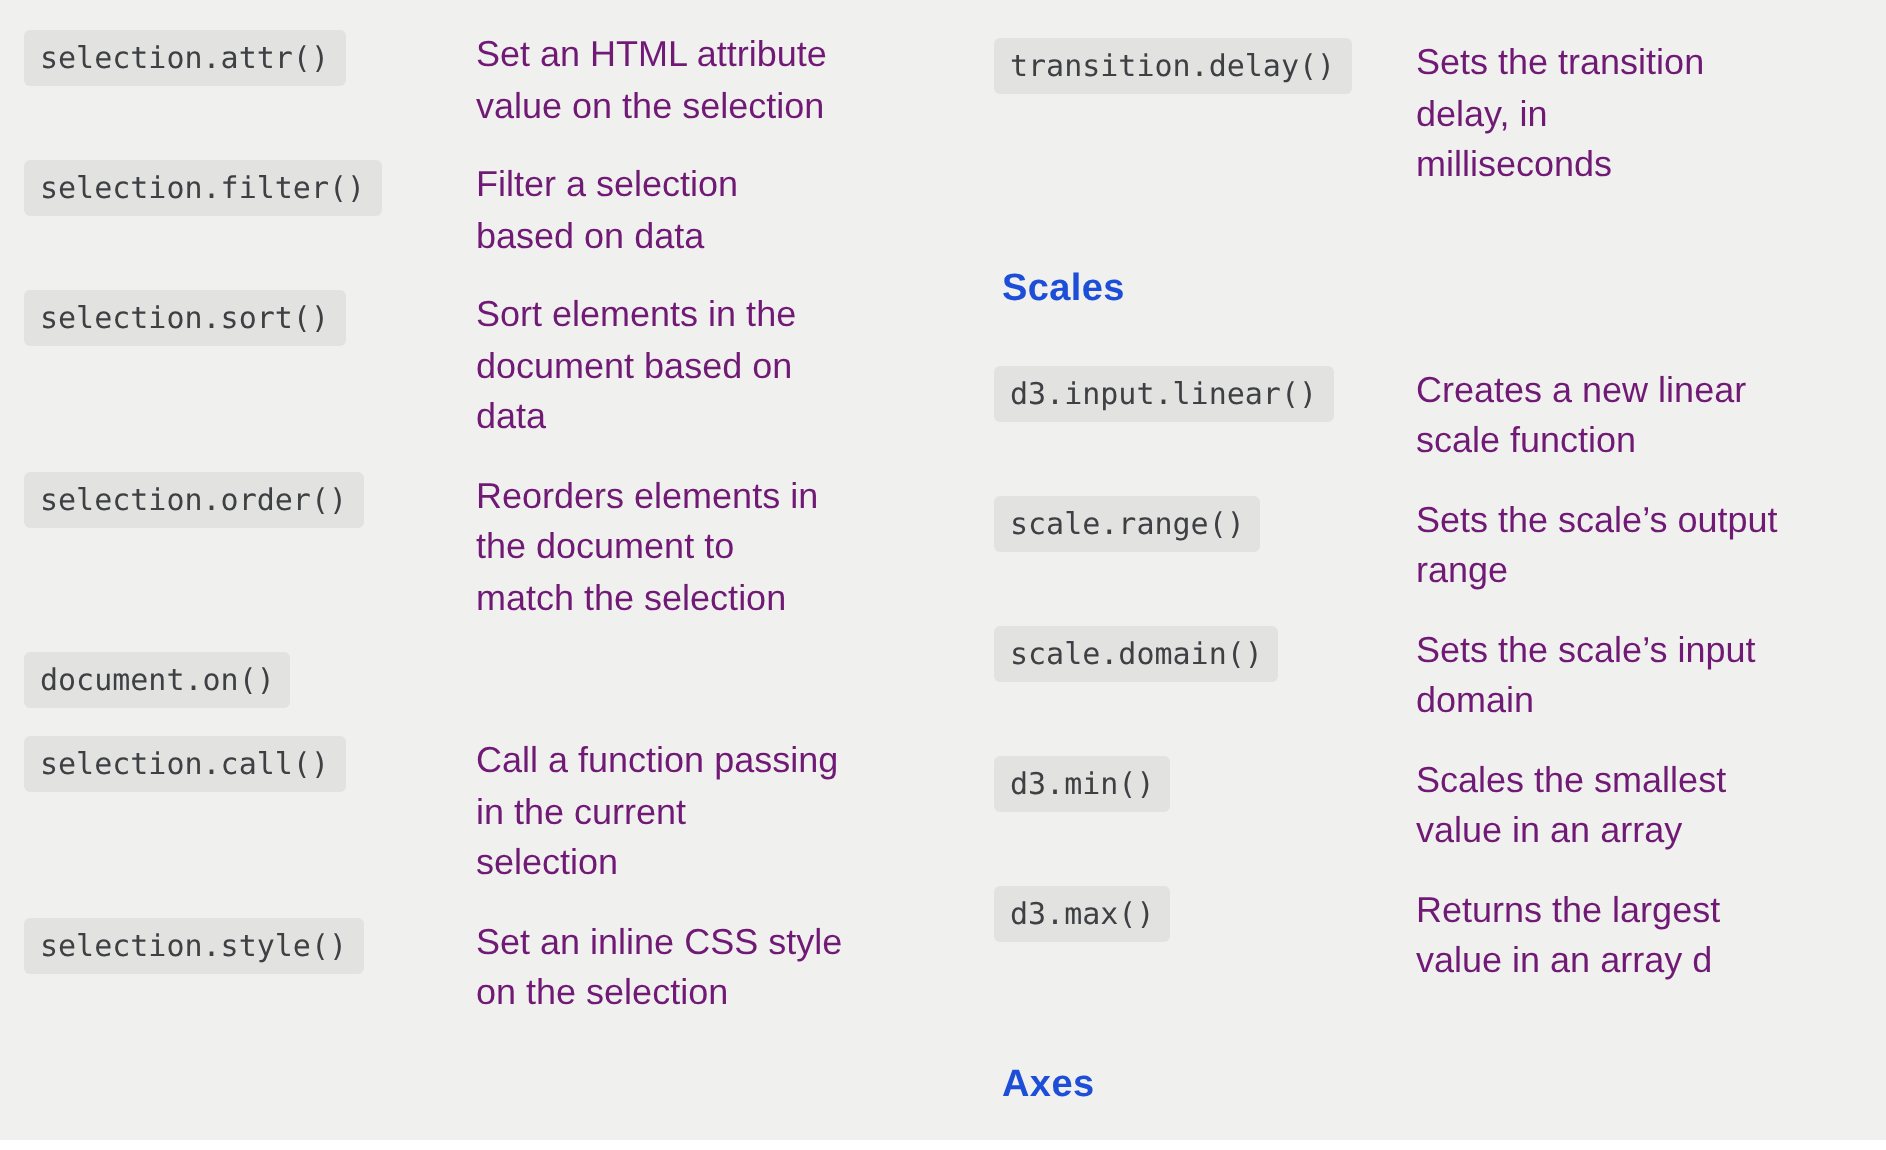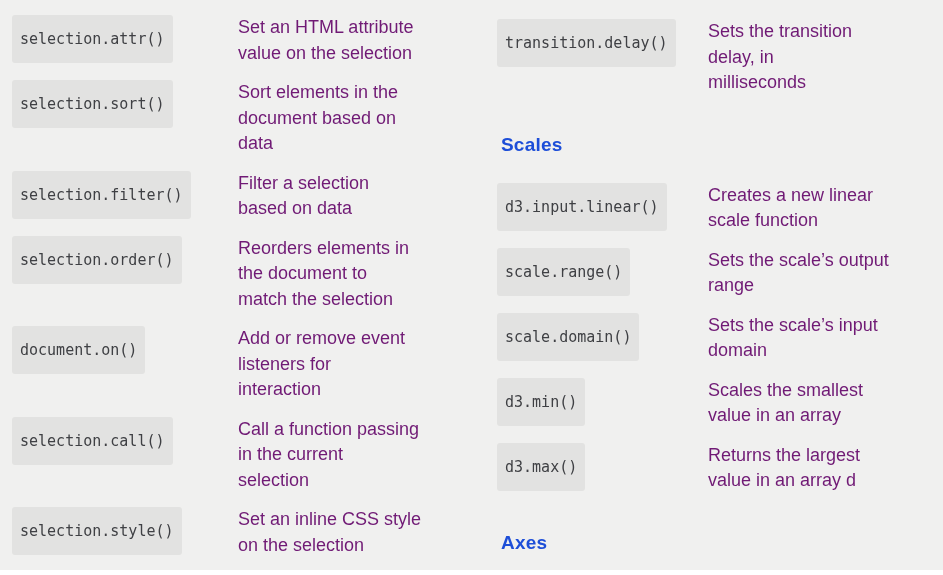--- a/index.html
+++ b/index.html
@@ -25,21 +25,21 @@
   }
   .col-left .entry { grid-template-columns: 226px auto; }
   .col-right .entry { grid-template-columns: 211px auto; }
   .badge {
     justify-self: start;
     background: #e2e2e1;
     color: #3f4044;
     font-family: "DejaVu Sans Mono", monospace;
     font-size: 15px;
     line-height: 20px;
-    padding: 14px 8px;
+    padding: 4px 8px;
     border-radius: 3px;
     white-space: nowrap;
   }
   .desc {
     margin: 0;
     font-size: 18px;
     line-height: 25.5px;
     color: #701a75;
     white-space: pre-line;
   }
@@ -64,41 +64,38 @@
 <div class="page">
   <div class="cols">
 
     <div class="col-left">
       <div class="entry">
         <code class="badge">selection.attr()</code>
         <p class="desc">Set an HTML attribute
 value on the selection</p>
       </div>
       <div class="entry">
+        <code class="badge">selection.filter()</code>
+        <p class="desc">Filter a selection
+based on data</p>
+      </div>
+      <div class="entry">
         <code class="badge">selection.sort()</code>
         <p class="desc">Sort elements in the
 document based on
 data</p>
-      </div>
-      <div class="entry">
-        <code class="badge">selection.filter()</code>
-        <p class="desc">Filter a selection
-based on data</p>
       </div>
       <div class="entry">
         <code class="badge">selection.order()</code>
         <p class="desc">Reorders elements in
 the document to
 match the selection</p>
       </div>
       <div class="entry">
         <code class="badge">document.on()</code>
-        <p class="desc">Add or remove event
-listeners for
-interaction</p>
       </div>
       <div class="entry">
         <code class="badge">selection.call()</code>
         <p class="desc">Call a function passing
 in the current
 selection</p>
       </div>
       <div class="entry">
         <code class="badge">selection.style()</code>
         <p class="desc">Set an inline CSS style

